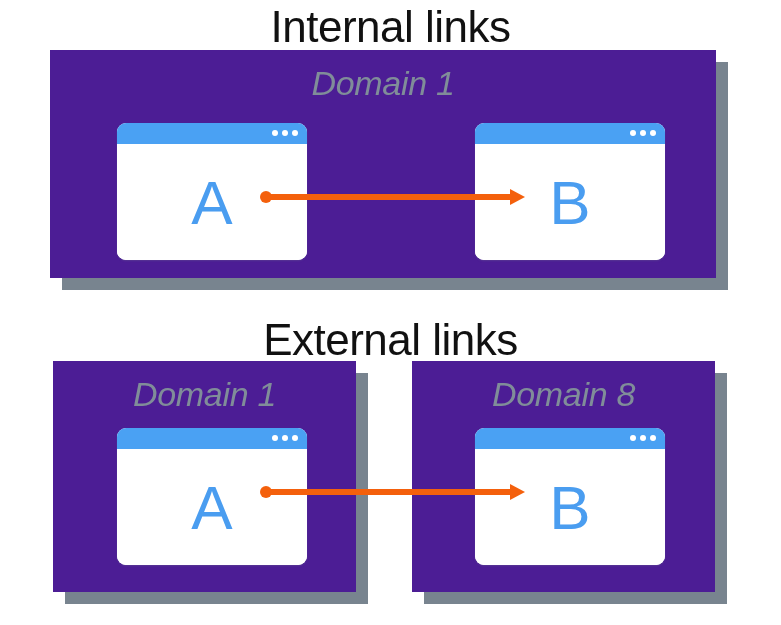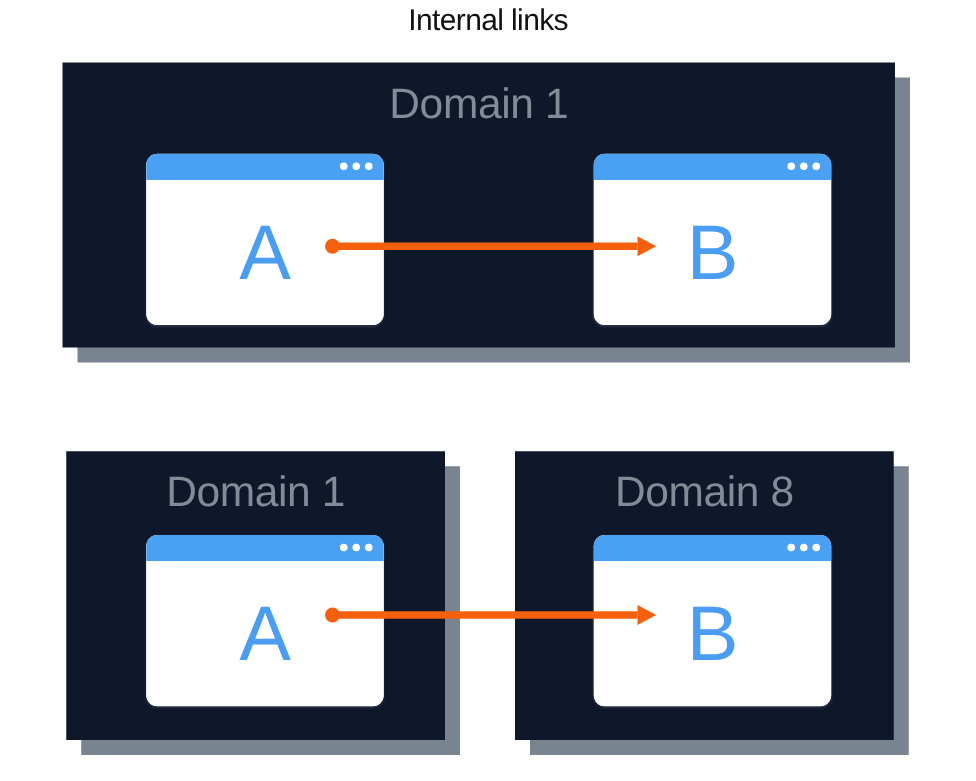--- a/index.html
+++ b/index.html
@@ -22,37 +22,38 @@
     height: 625px;
   }
 
   
   .section-title {
     position: absolute;
     left: 0;
     width: 781px;
     text-align: center;
     color: #111111;
-    font-size: 24px;
+    font-size: 44px;
     font-weight: 400;
     letter-spacing: -0.5px;
     line-height: 1;
     white-space: nowrap;
   }
   #title-internal { top: 5px; }
   #title-external { top: 318px; }
 
   
   .domain-shadow {
     position: absolute;
     background: #78848f;
   }
   .domain-box {
     position: absolute;
-    background: #0f172a;
+    background: #4c1d95;
+    font-style: italic;
   }
   .domain-label {
     position: absolute;
     width: 100%;
     text-align: center;
     color: #808d99;
     font-size: 34px;
     font-weight: 400;
     letter-spacing: -0.3px;
     line-height: 1;
@@ -176,20 +177,21 @@
       <div class="page-letter" style="top:28px;">B</div>
     </div>
   </div>
 
   <div class="arrow" style="left:260px; top:187px; width:265px;">
     <div class="startdot"></div>
     <div class="shaft" style="width:245px;"></div>
     <div class="head" style="left:250px;"></div>
   </div>
 
+  <div class="section-title" id="title-external">External links</div>
 
   <div class="domain-shadow" style="left:65px; top:373px; width:303px; height:231px;"></div>
   <div class="domain-box" style="left:53px; top:361px; width:303px; height:231px;">
     <div class="domain-label" style="top:16px;">Domain 1</div>
   </div>
 
   <div class="domain-shadow" style="left:424px; top:373px; width:303px; height:231px;"></div>
   <div class="domain-box" style="left:412px; top:361px; width:303px; height:231px;">
     <div class="domain-label" style="top:16px;">Domain 8</div>
   </div>

